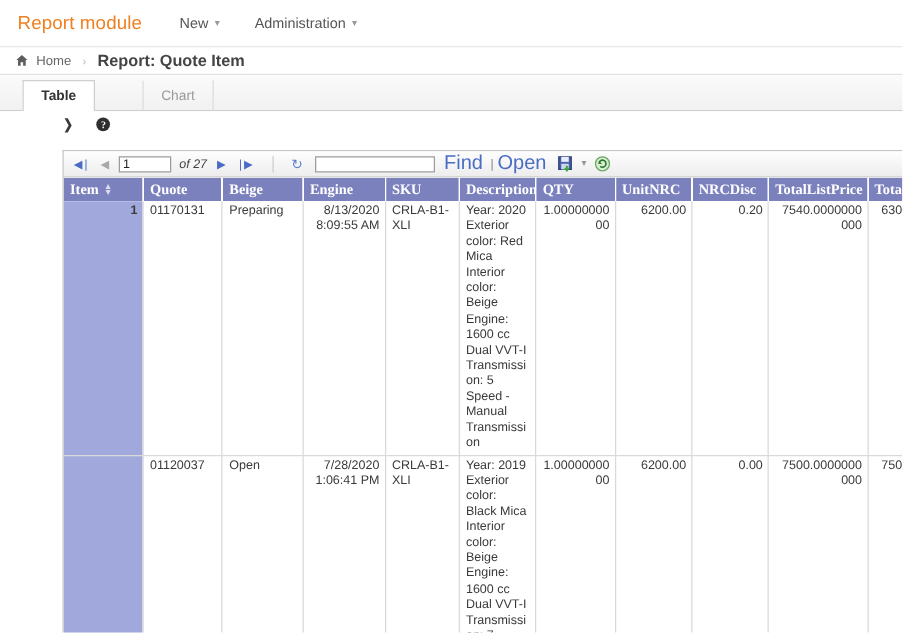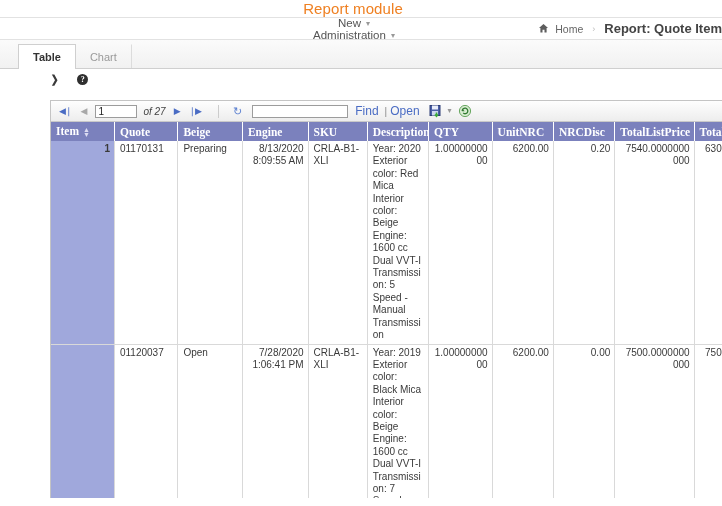--- a/index.html
+++ b/index.html
@@ -12,28 +12,27 @@
     height: 506px;
     overflow: hidden;
     font-family: "Liberation Sans", sans-serif;
     font-size: 11px;
     color: #333333;
     position: relative;
   }
 
   
   .appbar {
-    height: 18px;
+    height: 38px;
     background: #ffffff;
     border-bottom: 1px solid #e2e2e2;
     display: flex;
     align-items: center;
     padding: 0 0 0 14px;
     box-sizing: border-box;
-    flex-direction: column;
   }
   .app-title {
     color: #ef8022;
     font-size: 15px;
     letter-spacing: .1px;
     margin-right: 30px;
     white-space: nowrap;
   }
   .menu-item {
     font-size: 11.5px;
@@ -53,21 +52,20 @@
 
   
   .breadcrumb {
     height: 22px;
     background: #ffffff;
     border-bottom: 1px solid #e2e2e2;
     display: flex;
     align-items: center;
     padding-left: 12px;
     box-sizing: border-box;
-    justify-content: flex-end;
   }
   .home-icon {
     width: 11px;
     height: 11px;
     margin-right: 6px;
     display: inline-block;
     position: relative;
     top: 0px;
   }
   .bc-text {
@@ -87,20 +85,21 @@
 
   
   .tabstrip {
     height: 29px;
     background: linear-gradient(to bottom, #fbfbfb, #f1f1f1);
     border-bottom: 1px solid #cfcfcf;
     display: flex;
     align-items: flex-end;
     padding-left: 18px;
     box-sizing: border-box;
+    gap: 39px;
   }
   .tab {
     padding: 6px 14px 5px 14px;
     font-size: 11px;
     color: #9a9a9a;
     border-left: 1px solid #dcdcdc;
     border-right: 1px solid #dcdcdc;
     border-top: 1px solid transparent;
     background: transparent;
     line-height: 1.1;
@@ -218,21 +217,21 @@
     width: 96px;
     height: 13px;
     border: 1px solid #9c9c9c;
     background: #ffffff;
     font-size: 10px;
     padding: 0 2px;
     box-sizing: border-box;
     margin-right: 7px;
   }
   .find-link {
-    font-size: 12px;
+    font-size: 16px;
     color: #4a6cc4;
     cursor: pointer;
     margin-right: 3px;
   }
   .pipe { font-size: 10px; color: #888888; margin: 0 3px; }
   .icon-btn {
     margin-left: 6px;
     cursor: pointer;
     display: flex;
     align-items: center;

